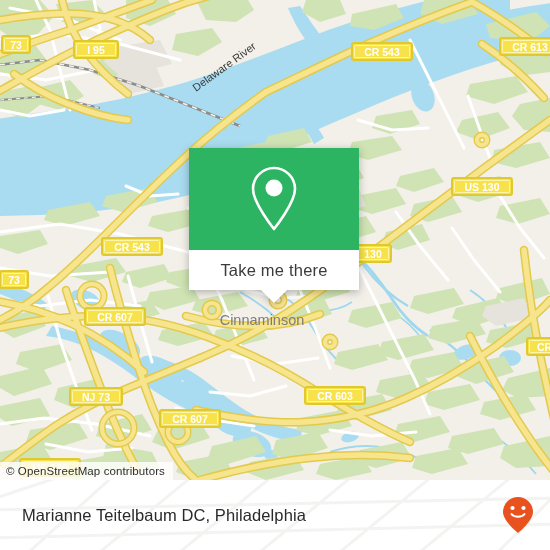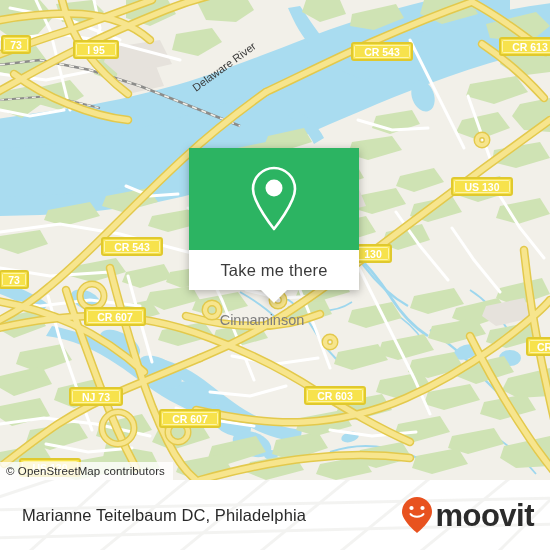--- a/index.html
+++ b/index.html
@@ -556,18 +556,17 @@
     </svg>
     <div id="footer-inner">
       <div id="place-title">Marianne Teitelbaum DC, Philadelphia</div>
       <div id="brand">
         <svg width="32" height="38" viewBox="0 0 32 38">
           <path d="M16 1 C7.7 1 1 7.7 1 16 C1 25 16 37 16 37 C16 37 31 25 31 16 C31 7.7 24.3 1 16 1 Z" fill="#e8521f"></path>
           <circle cx="10.5" cy="12" r="2.1" fill="#ffffff"></circle>
           <circle cx="21.5" cy="12" r="2.1" fill="#ffffff"></circle>
           <path d="M9.5 18 C12 21.6 20 21.6 22.5 18" stroke="#ffffff" stroke-width="2.1" fill="none" stroke-linecap="round"></path>
         </svg>
-        <span id="brand-word">moovit</span>
       </div>
     </div>
   </div>
 
 </div>
 
 </body></html>

